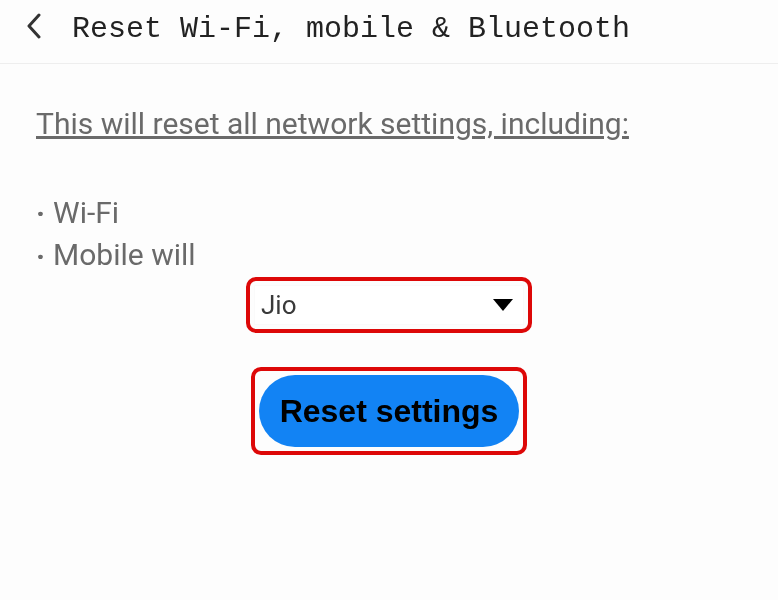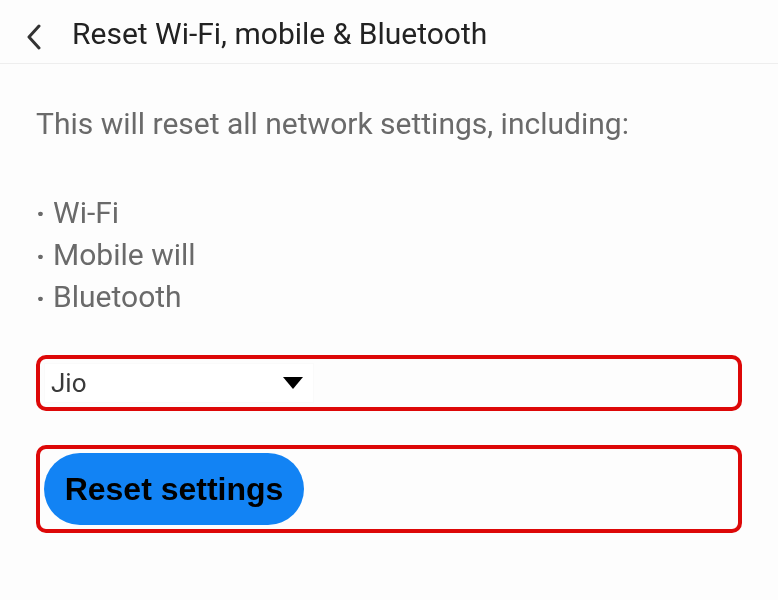--- a/index.html
+++ b/index.html
@@ -9,24 +9,25 @@
     }
     body {
       font-family: -apple-system, BlinkMacSystemFont, 'Segoe UI', Roboto, Arial, sans-serif;
       background: #fdfdfd;
       width: 778px;
       height: 600px;
       overflow: hidden;
     }
     .header {
       display: flex;
-      align-items: flex-end;
+      align-items: flex-start;
       padding: 12px 20px;
       border-bottom: 1px solid #eeeeee;
       height: 64px;
+      font-family: Liberation Mono, monospace;
     }
     .back-icon {
       width: 28px;
       height: 28px;
       display: flex;
       align-items: center;
       justify-content: center;
       cursor: pointer;
       margin-right: 24px;
     }
@@ -40,39 +41,40 @@
       font-weight: 400;
     }
     .content {
       padding: 40px 36px;
     }
     .description {
       font-size: 30px;
       color: #6a6a6a;
       line-height: 1.35;
       margin-bottom: 48px;
+      text-decoration: underline;
     }
     .reset-list {
       list-style: none;
-      margin-bottom: 36px;
     }
     .reset-list li {
       font-size: 30px;
       color: #6a6a6a;
       line-height: 1.35;
     }
     .reset-list li::before {
       content: "·";
       margin-right: 8px;
       font-weight: bold;
       vertical-align: middle;
     }
     .controls {
       display: flex;
       flex-direction: column;
+      align-items: center;
       gap: 34px;
     }
     .highlight-box {
       border: 4px solid #dd0808;
       border-radius: 10px;
       padding: 4px;
       display: inline-block;
     }
     .sim-select {
       width: 270px;
@@ -122,21 +124,20 @@
   </div>
   <div class="header-title">Reset Wi-Fi, mobile &amp; Bluetooth</div>
 </div>
 
 <div class="content">
   <div class="description">This will reset all network settings, including:</div>
 
   <ul class="reset-list">
     <li>Wi-Fi</li>
     <li>Mobile will</li>
-    <li>Bluetooth</li>
   </ul>
 
   <div class="controls">
     <div class="highlight-box">
       <div class="sim-select">
         <span class="sim-select-label">Jio</span>
         <span class="dropdown-icon"></span>
       </div>
     </div>
 

